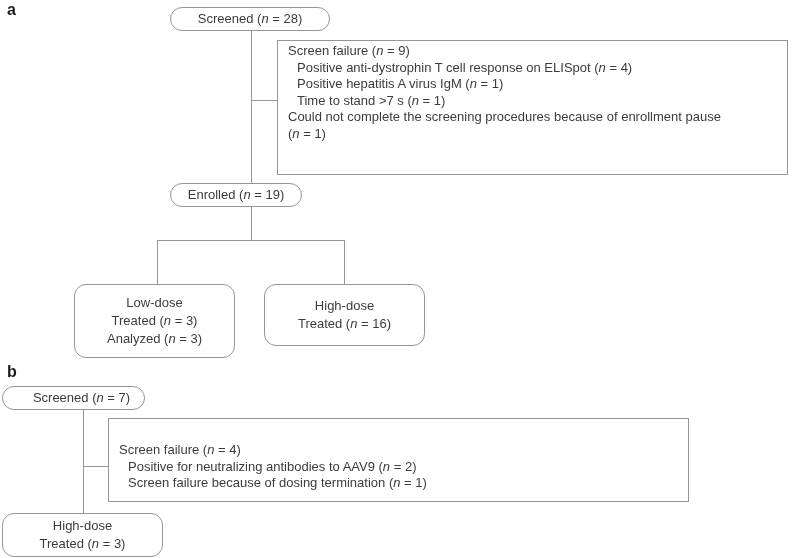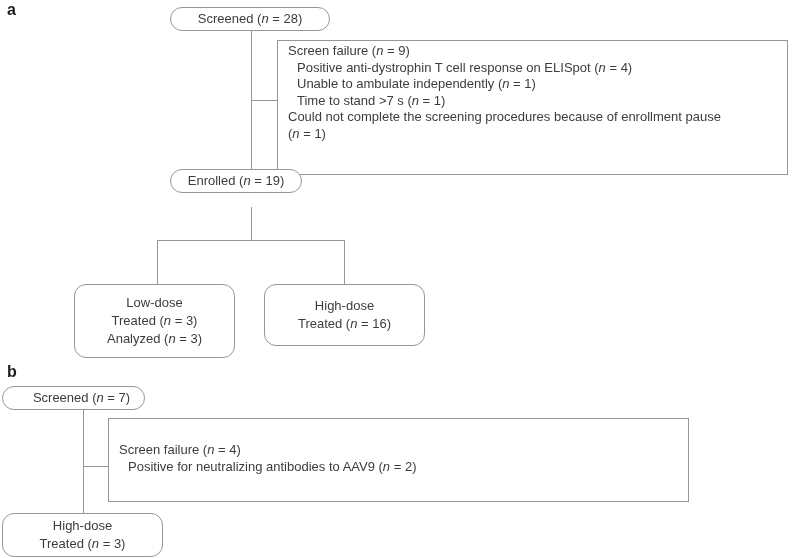--- a/index.html
+++ b/index.html
@@ -41,27 +41,27 @@
   <div class="line v" style="left:251px;top:31px;height:152px;"></div>
   <div class="line h" style="left:251px;top:100px;width:27px;"></div>
   <div class="line v" style="left:251px;top:207px;height:33px;"></div>
   <div class="line h" style="left:157px;top:240px;width:188px;"></div>
   <div class="line v" style="left:157px;top:240px;height:44px;"></div>
   <div class="line v" style="left:344px;top:240px;height:44px;"></div>
 
   <div class="box list" style="left:277px;top:40px;width:511px;height:135px;">
     <div>Screen failure (<i>n</i> = 9)</div>
     <div class="indent">Positive anti-dystrophin T cell response on ELISpot (<i>n</i> = 4)</div>
-    <div class="indent">Unable to ambulate independently (<i>n</i> = 1)</div>
+    <div class="indent">Positive hepatitis A virus IgM (<i>n</i> = 1)</div>
     <div class="indent">Time to stand &gt;7 s (<i>n</i> = 1)</div>
     <div>Could not complete the screening procedures because of enrollment pause</div>
     <div>(<i>n</i> = 1)</div>
   </div>
 
-  <div class="box center" style="left:170px;top:169px;width:132px;height:24px;">
+  <div class="box center" style="left:170px;top:183px;width:132px;height:24px;">
     <span>Enrolled (<i>n</i> = 19)</span>
   </div>
 
   <div class="box center" style="left:74px;top:284px;width:161px;height:74px;">
     <div>Low-dose</div>
     <div>Treated (<i>n</i> = 3)</div>
     <div>Analyzed (<i>n</i> = 3)</div>
   </div>
 
   <div class="box center" style="left:264px;top:284px;width:161px;height:62px;">
@@ -74,20 +74,21 @@
   <div class="box center" style="left:2px;top:386px;width:143px;height:24px;padding-left:16px;">
     <span>Screened (<i>n</i> = 7)</span>
   </div>
 
   <div class="line v" style="left:83px;top:410px;height:103px;"></div>
   <div class="line h" style="left:83px;top:466px;width:25px;"></div>
 
   <div class="box list" style="left:108px;top:418px;width:581px;height:84px;padding-top:23px;">
     <div>Screen failure (<i>n</i> = 4)</div>
     <div class="indent">Positive for neutralizing antibodies to AAV9 (<i>n</i> = 2)</div>
+    <div class="indent">Screen failure because of dosing termination (<i>n</i> = 1)</div>
   </div>
 
   <div class="box center" style="left:2px;top:513px;width:161px;height:44px;">
     <div>High-dose</div>
     <div>Treated (<i>n</i> = 3)</div>
   </div>
 
 </div>
 
 </body></html>

